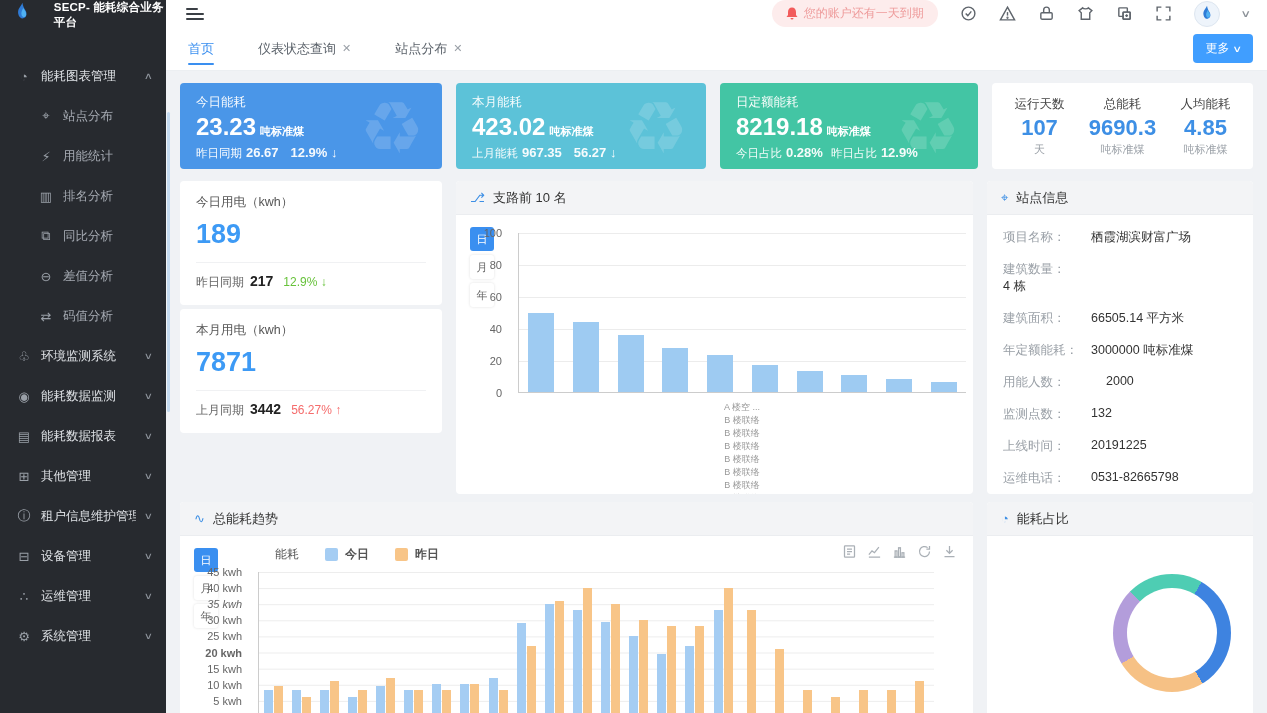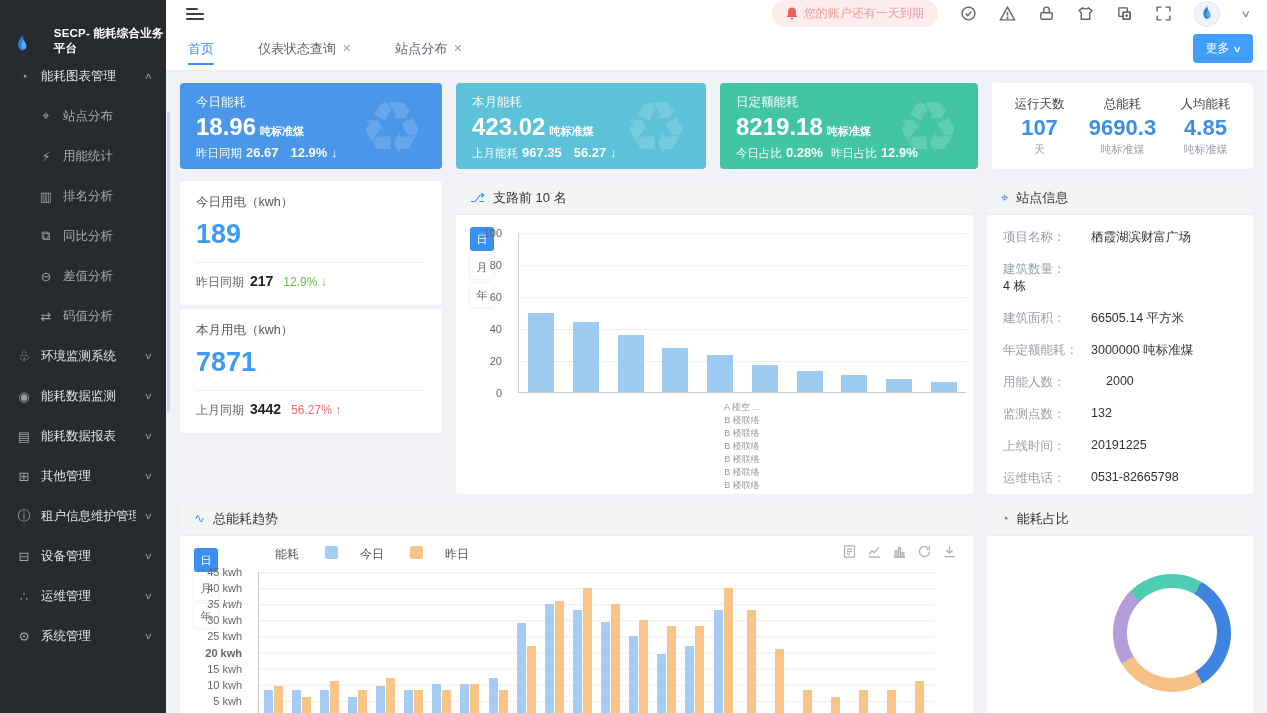--- a/index.html
+++ b/index.html
@@ -2,21 +2,21 @@
 <html><head>
 <meta charset="utf-8">
 <style>
   * { margin:0; padding:0; box-sizing:border-box; }
   html,body { width:1267px; height:713px; overflow:hidden; background:#f0f2f5;
     font-family:"Liberation Sans","DejaVu Sans",sans-serif; font-size:13px; color:#333; }
   .app { display:flex; width:1267px; height:713px; position:relative; }
 
   
   .sidebar { width:166px; min-width:166px; height:713px; background:#272a2f; color:#c7cbd1; overflow:hidden; }
-  .logo { height:56px; display:flex; align-items:flex-end; gap:23px; padding-left:14px; }
+  .logo { height:56px; display:flex; align-items:flex-start; gap:23px; padding-left:14px; }
   .logo-text { color:#fff; font-size:11.5px; font-weight:bold; letter-spacing:.2px; }
   .nav-group, .nav-sub { height:40px; display:flex; align-items:center; gap:9px; cursor:pointer; font-size:12.5px; }
   .nav-group { padding:0 14px 0 16px; color:#dfe2e6; }
   .nav-sub { padding-left:38px; color:#a6abb3; }
   .nav-ico { width:16px; text-align:center; font-size:13px; color:#9aa0a8; flex:none; }
   .nav-label { flex:1; white-space:nowrap; overflow:hidden; }
   .chev { font-size:9px; color:#8d939b; transform:scaleX(1.4); }
 
   
   .main { flex:1; display:flex; flex-direction:column; min-width:0; }
@@ -91,21 +91,21 @@
   .axis-left { border-left:1px solid #ccc; } .axis-bottom { border-bottom:1px solid #ccc; }
   .bars-row { position:absolute; left:0; right:0; bottom:0; top:0; display:flex; align-items:flex-end; }
   .bar-cell { flex:1; display:flex; align-items:flex-end; justify-content:center; gap:1px; height:100%; }
   .xlabels { position:absolute; display:flex; }
   .xlabels span { flex:1; text-align:center; color:#999; white-space:nowrap; overflow:hidden; }
   .yticks span { position:absolute; right:8px; color:#666; font-size:11px; white-space:nowrap; }
 
   
   .trend-body { position:relative; height:226px; }
   .legend-row { position:absolute; left:95px; top:10px; display:flex; align-items:center; gap:26px; font-size:12px; color:#555; }
-  .lg-item { display:flex; align-items:flex-start; gap:22px; cursor:pointer; }
+  .lg-item { display:flex; align-items:center; gap:7px; cursor:pointer;font-weight:bold; }
   .lg-sq { width:13px; height:13px; border-radius:2px; }
   .axis-name { color:#555; font-size:12px; }
   .tb-icons { position:absolute; right:16px; top:8px; display:flex; gap:10px; color:#aab0b6; }
   .tb-icons svg { width:15px; height:15px; cursor:pointer; display:block; }
 
   
   .donut-body { position:relative; height:226px; }
   .dn-legend { position:absolute; left:16px; top:32px; display:flex; flex-direction:column; gap:11px; }
   .donut { position:absolute; right:22px; top:38px; width:118px; height:118px; border-radius:50%; }
   .donut-hole { position:absolute; right:36px; top:52px; width:90px; height:90px; border-radius:50%; background:#fff; }
@@ -269,21 +269,21 @@
         <span class="caret">∨</span>
       </button>
     </div>
 
     <div class="content">
 
       <div class="row1">
         <div class="kcard c1">
           <span class="wm">♻</span>
           <div class="kc-title">今日能耗</div>
-          <div class="kc-val"><span>18.96</span><span class="kc-unit">吨标准煤</span></div>
+          <div class="kc-val"><span>23.23</span><span class="kc-unit">吨标准煤</span></div>
           <div class="kc-foot"><span>昨日同期</span><b>26.67</b><b>12.9% ↓</b></div>
         </div>
         <div class="kcard c2">
           <span class="wm">♻</span>
           <div class="kc-title">本月能耗</div>
           <div class="kc-val"><span>423.02</span><span class="kc-unit">吨标准煤</span></div>
           <div class="kc-foot"><span>上月能耗</span><b>967.35</b><b>56.27 ↓</b></div>
         </div>
         <div class="kcard c3">
           <span class="wm">♻</span>

